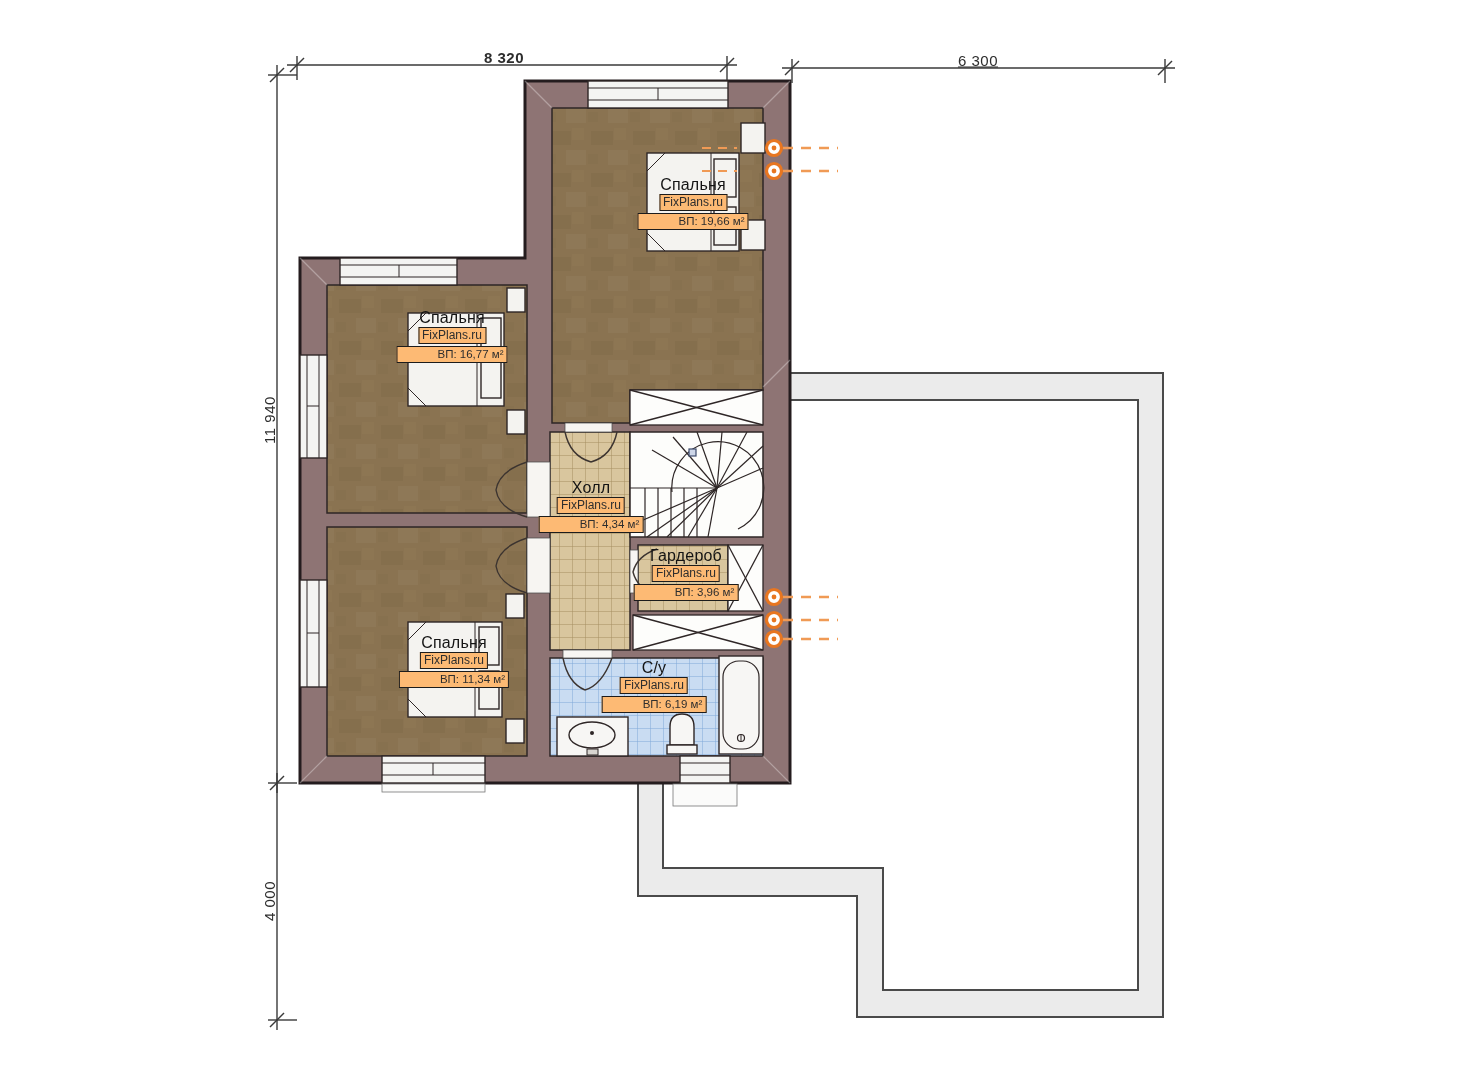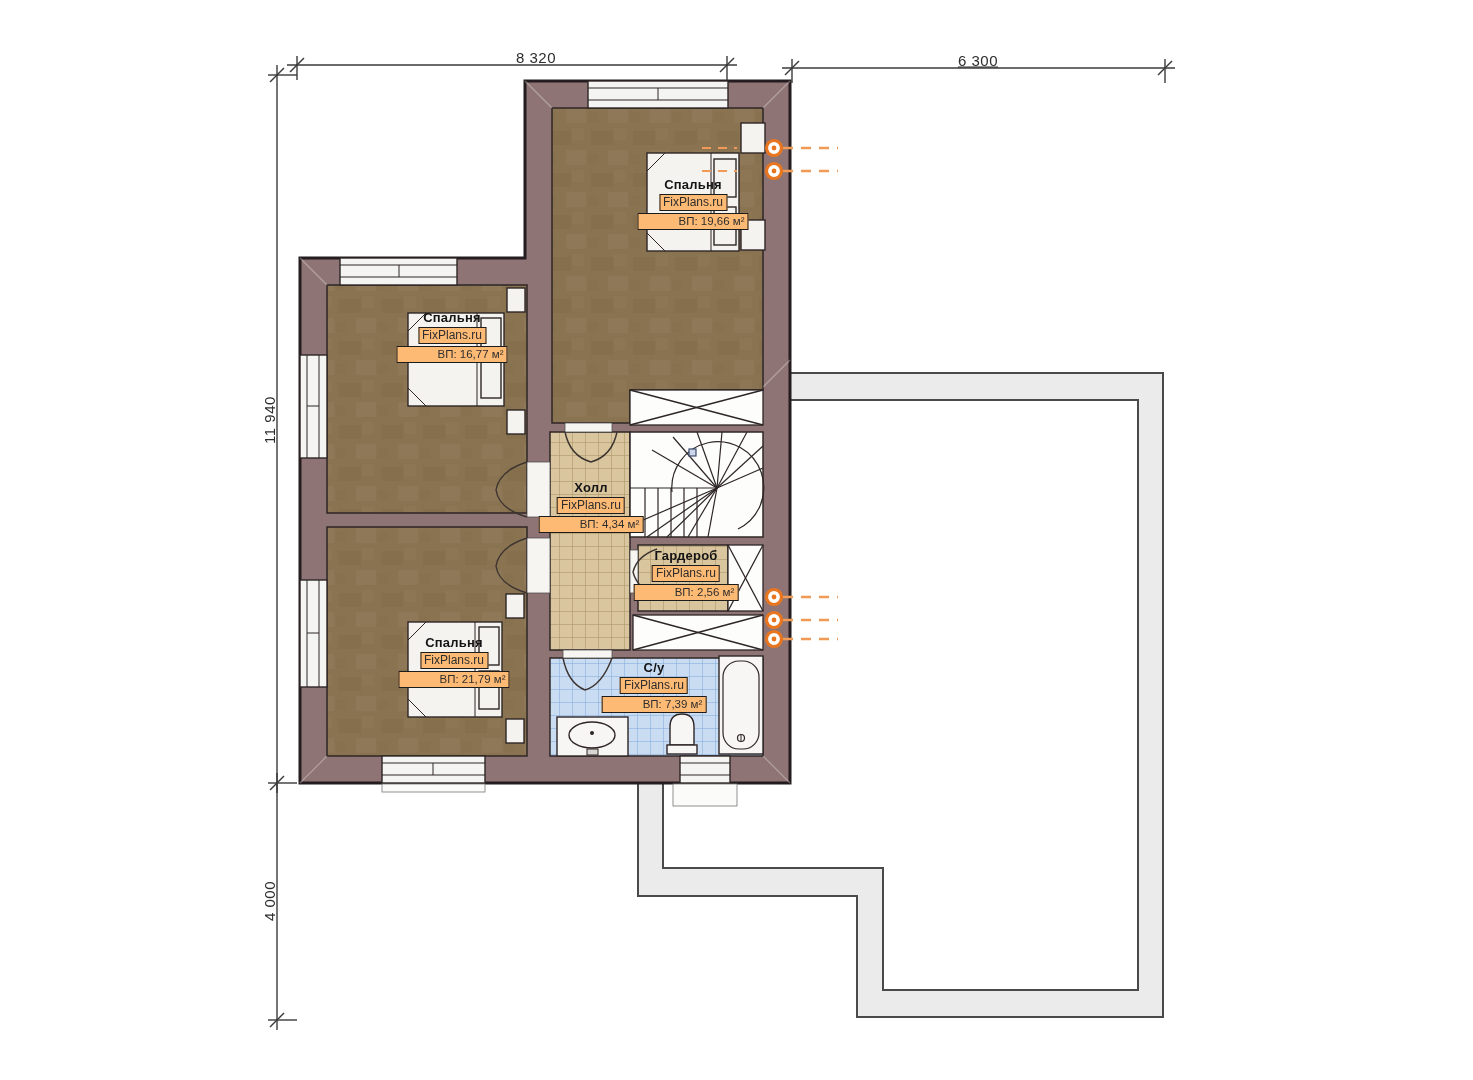--- a/index.html
+++ b/index.html
@@ -6,21 +6,21 @@
   .stage{
     position:relative;width:1473px;height:1080px;background:#ffffff;overflow:hidden;
     font-family:"Liberation Sans", sans-serif;
   }
   .stage svg{position:absolute;left:0;top:0;}
   .room-label{
     position:absolute;display:flex;flex-direction:column;align-items:center;
     transform:translateX(-50%);z-index:5;pointer-events:none;
   }
   .room-name{
-    font-size:13px;font-weight:bold;color:#141414;line-height:14px;letter-spacing:.2px;
+    font-size:16px;font-weight:normal;color:#141414;line-height:14px;letter-spacing:.2px;
     white-space:nowrap;
   }
   .tag-box{
     margin-top:2px;background:#fdba74;border:1.5px solid #1c1c1c;color:#2e2e2e;
     font-size:12px;line-height:15px;padding:0 3px;white-space:nowrap;
   }
   .tag-box.area{font-size:11.5px;padding-left:40px;}
   .dim-label{
     position:absolute;font-size:15px;color:#2d2d2d;letter-spacing:.5px;z-index:4;
     white-space:nowrap;transform:translate(-50%,-50%);
@@ -288,39 +288,39 @@
 
   <div class="room-label" style="left:452px;top:311px;">
     <div class="room-name">Спальня</div>
     <div class="tag-box">FixPlans.ru</div>
     <div class="tag-box area">ВП: 16,77 м²</div>
   </div>
 
   <div class="room-label" style="left:454px;top:636px;">
     <div class="room-name">Спальня</div>
     <div class="tag-box">FixPlans.ru</div>
-    <div class="tag-box area">ВП: 21,79 м²</div>
+    <div class="tag-box area">ВП: 11,34 м²</div>
   </div>
 
   <div class="room-label" style="left:591px;top:481px;align-items:center;">
     <div class="room-name">Холл</div>
     <div class="tag-box">FixPlans.ru</div>
     <div class="tag-box area">ВП: 4,34 м²</div>
   </div>
 
   <div class="room-label" style="left:686px;top:549px;">
     <div class="room-name">Гардероб</div>
     <div class="tag-box">FixPlans.ru</div>
-    <div class="tag-box area">ВП: 2,56 м²</div>
+    <div class="tag-box area">ВП: 3,96 м²</div>
   </div>
 
   <div class="room-label" style="left:654px;top:661px;">
     <div class="room-name">С/у</div>
     <div class="tag-box">FixPlans.ru</div>
-    <div class="tag-box area">ВП: 7,39 м²</div>
-  </div>
-
-  <div class="dim-label" style="left:536px;top:57px;">8 320</div>
+    <div class="tag-box area">ВП: 6,19 м²</div>
+  </div>
+
+  <div class="dim-label" style="left:504px;top:57px;font-weight:bold;">8 320</div>
   <div class="dim-label" style="left:978px;top:60px;text-decoration:underline;">6 300</div>
   <div class="dim-label vertical" style="left:269px;top:420px;">11 940</div>
   <div class="dim-label vertical" style="left:269px;top:901px;">4 000</div>
 
 </div>
 
 </body></html>

